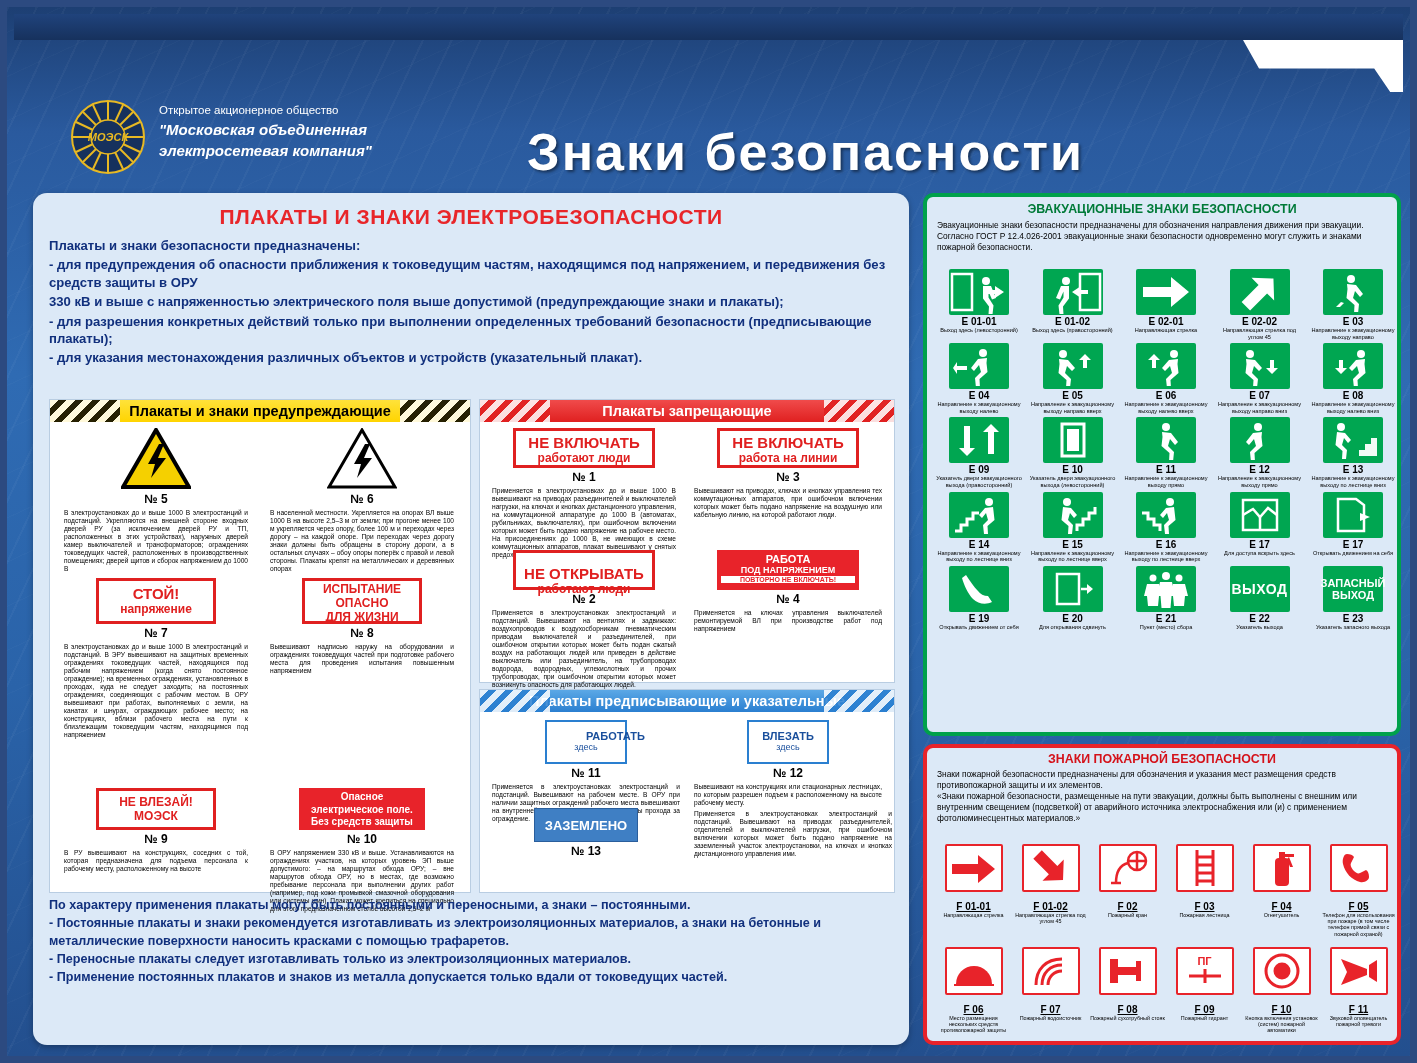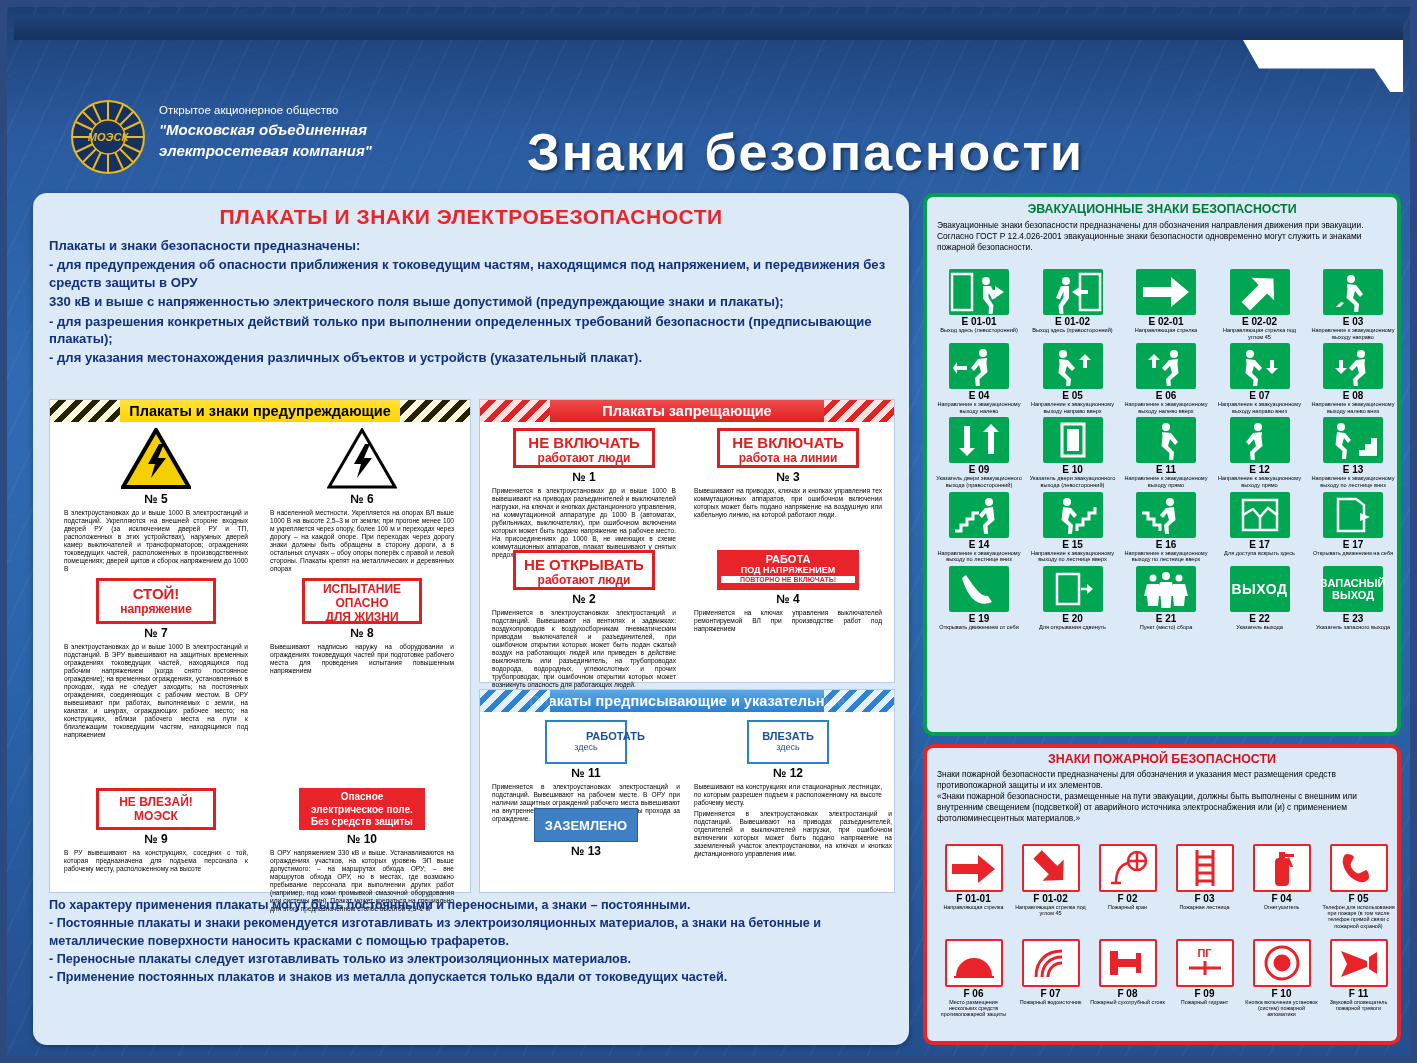--- a/index.html
+++ b/index.html
@@ -127,21 +127,21 @@
     position:absolute;left:916px;top:737px;width:478px;height:301px;
     background:#dce9f7;border:4px solid #e8232a;border-radius:10px;box-sizing:border-box;
   }
   .pf-title{text-align:center;color:#d4121a;font-weight:bold;font-size:12.4px;padding-top:4px;}
   .pf-text{font-size:8.4px;color:#000;padding:3px 10px 0 10px;line-height:1.3;}
   .grid-fire{position:absolute;left:8px;top:96px;width:462px;}
   .f-sign{
     width:58px;height:48px;margin:0 auto;background:#fff;border:2px solid #e8232a;border-radius:2px;
     display:flex;align-items:center;justify-content:center;color:#e8232a;box-sizing:border-box;
   }
-  .f-code{font-weight:bold;font-size:10px;margin-top:1px;}
+  .f-code{font-weight:bold;font-size:10px;margin-top:9px;text-decoration:underline;}
   .f-cap{font-size:5.4px;line-height:1.15;color:#000;}
   svg{display:block;}
 </style>
 </head>
 <body>
 
 <div class="poster">
   <div class="topbar"></div>
   <div class="corner-notch"></div>
 
@@ -271,21 +271,21 @@
       <div style="position:absolute;left:208px;top:28px;width:200px;">
         <div class="sign" style="width:142px;height:40px;margin:0 auto;padding-top:3px;">
           <div class="big">НЕ ВКЛЮЧАТЬ</div>
           <div class="sml">работа на линии</div>
         </div>
         <div class="num">№ 3</div>
         <div class="cap" style="padding:3px 6px;">Вывешивают на приводах, ключах и кнопках управления тех коммутационных аппаратов, при ошибочном включении которых может быть подано напряжение на воздушную или кабельную линию, на которой работают люди.</div>
       </div>
 
       <div style="position:absolute;left:6px;top:150px;width:196px;">
-        <div class="sign" style="width:142px;height:40px;margin:0 auto;padding-top:3px;">
+        <div class="sign" style="width:142px;height:40px;margin:0 auto;padding-top:12px;">
           <div class="big">НЕ ОТКРЫВАТЬ</div>
           <div class="sml">работают люди</div>
         </div>
         <div class="num">№ 2</div>
         <div class="cap" style="padding:3px 6px;">Применяется в электроустановках электростанций и подстанций. Вывешивают на вентилях и задвижках: воздухопроводов к воздухосборникам пневматическим приводам выключателей и разъединителей, при ошибочном открытии которых может быть подан сжатый воздух на работающих людей или приведен в действие выключатель или разъединитель, на трубопроводах водорода, водородных, углекислотных и прочих трубопроводах, при ошибочном открытии которых может возникнуть опасность для работающих людей.</div>
       </div>
 
       <div style="position:absolute;left:208px;top:150px;width:200px;">
         <div style="width:142px;height:40px;margin:0 auto;background:#e8232a;border:2px solid #e8232a;box-sizing:border-box;text-align:center;color:#fff;font-weight:bold;">
           <div style="font-size:11px;padding-top:1px;">РАБОТА</div>

